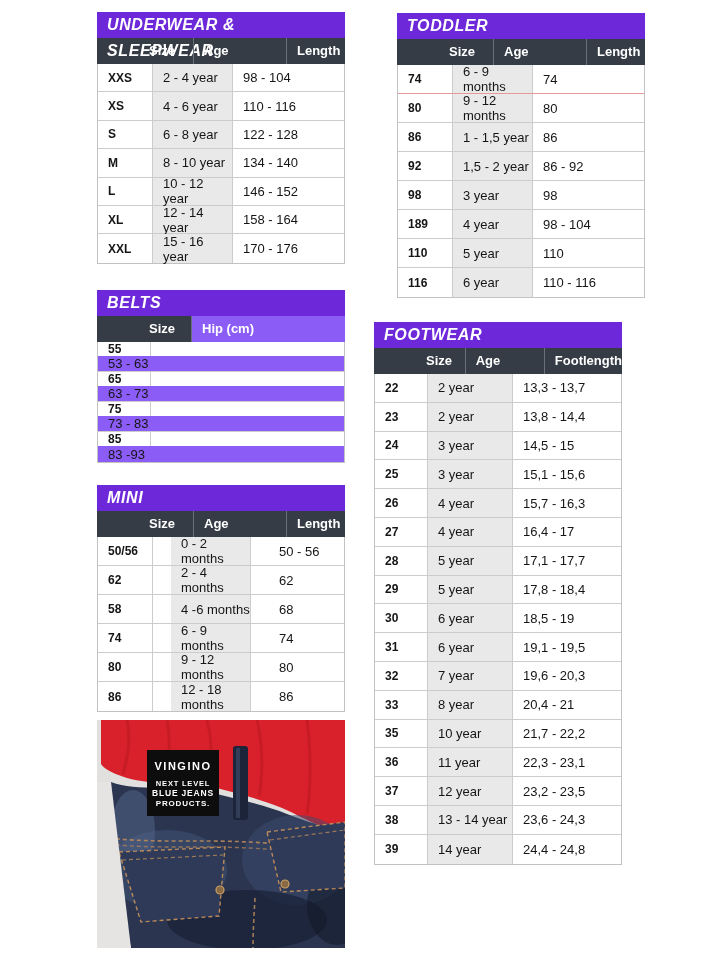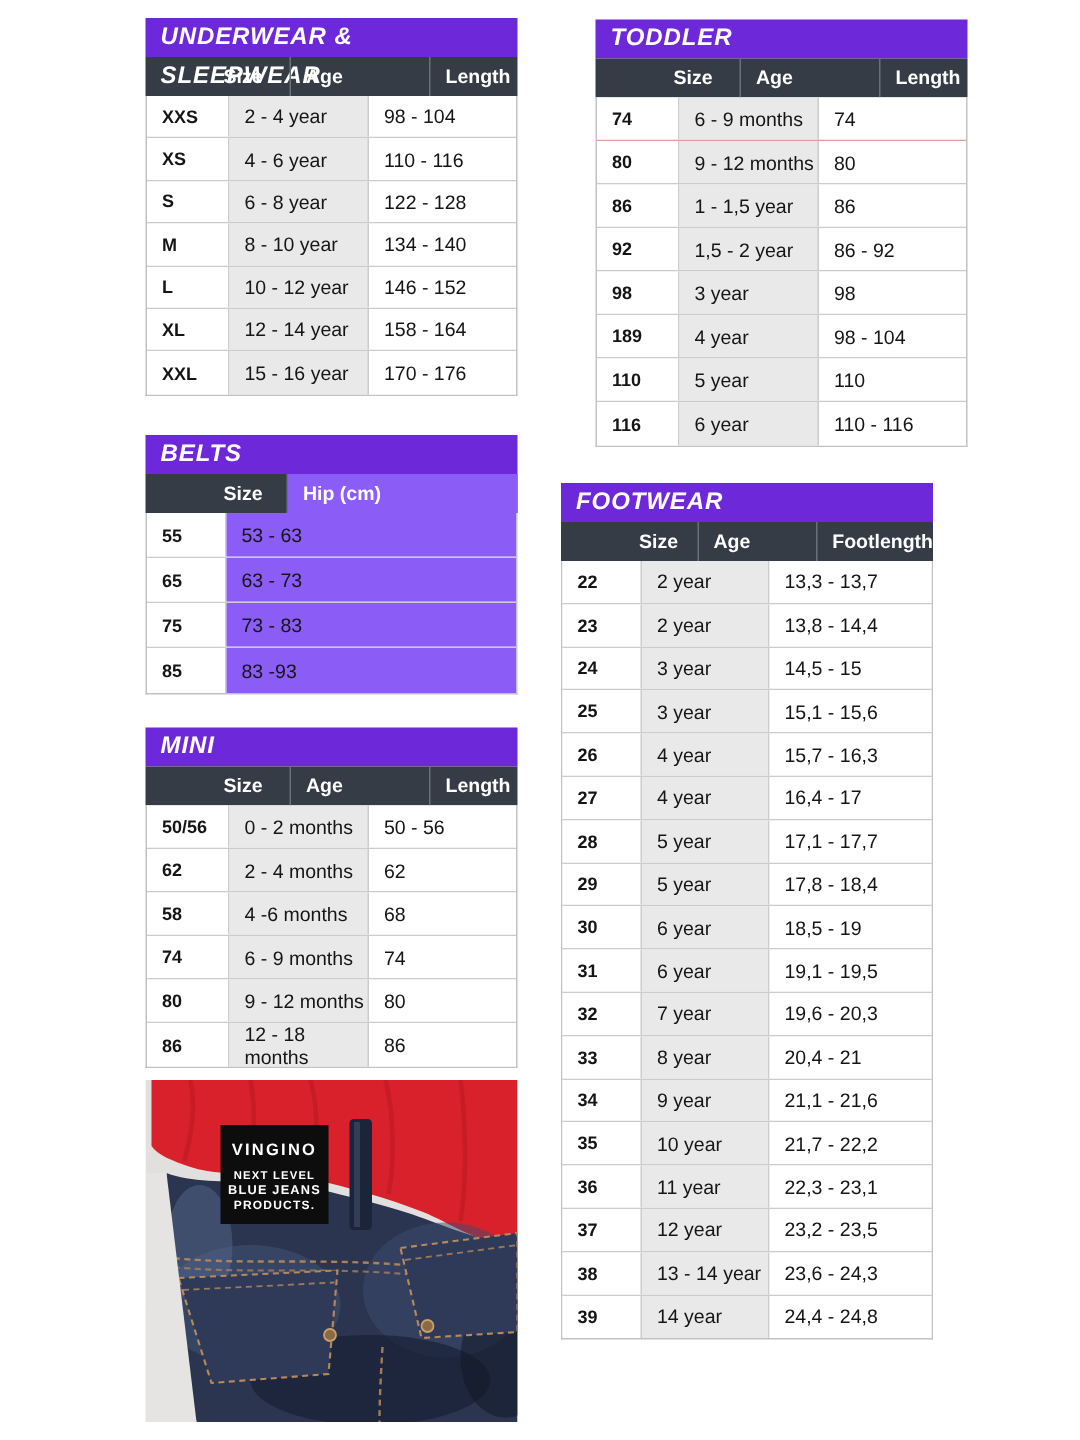--- a/index.html
+++ b/index.html
@@ -25,31 +25,31 @@
   .row:last-child { border-bottom:none; }
   .cell {
     display:flex; align-items:center; padding-left:10px; box-sizing:border-box;
     font-size:13px; color:#151515; background:#ffffff; border-right:1px solid #cccccc;
   }
   .cell:last-child { border-right:none; }
   .cell.c0 { font-weight:bold; font-size:12px; }
   .cell.c1 { background:#e9e9e9; }
 
   
-  .w3a .c0 { width:55px; } .w3a .c1 { width:93px; } .w3a .c2 { flex:1; }
+  .w3a .c0 { width:55px; } .w3a .c1 { width:80px; } .w3a .c2 { flex:1; }
   
   .fw .c0 { width:53px; } .fw .c1 { width:85px; } .fw .c2 { flex:1; }
   
   .belts .c0 { width:53px; } .belts .c1 { flex:1; background:#8b5cf6; }
 
   
   .underwear .row { height:28.4px; }
   .toddler   .row { height:29px; }
-  .belts     .row { height:30px; }
-  .mini      .row { height:29px; }
+  .belts     .row { height:30px;flex-direction:column; }
+  .mini      .row { height:29px;gap:18px; }
   .footwear  .row { height:28.8px; }
 
   
   .toddler .row:first-child { border-bottom-color:#e59a9a; }
 
   .photo { position:absolute; left:97px; top:720px; width:248px; height:189px; }
 </style>
 </head>
 <body>
 
@@ -279,25 +279,20 @@
         </div>
         <div class="row">
           <div class="cell c0">32</div>
           <div class="cell c1">7 year</div>
           <div class="cell c2">19,6 - 20,3</div>
         </div>
         <div class="row">
           <div class="cell c0">33</div>
           <div class="cell c1">8 year</div>
           <div class="cell c2">20,4 - 21</div>
-        </div>
-        <div class="row">
-          <div class="cell c0">34</div>
-          <div class="cell c1">9 year</div>
-          <div class="cell c2">21,1 - 21,6</div>
         </div>
         <div class="row">
           <div class="cell c0">35</div>
           <div class="cell c1">10 year</div>
           <div class="cell c2">21,7 - 22,2</div>
         </div>
         <div class="row">
           <div class="cell c0">36</div>
           <div class="cell c1">11 year</div>
           <div class="cell c2">22,3 - 23,1</div>

